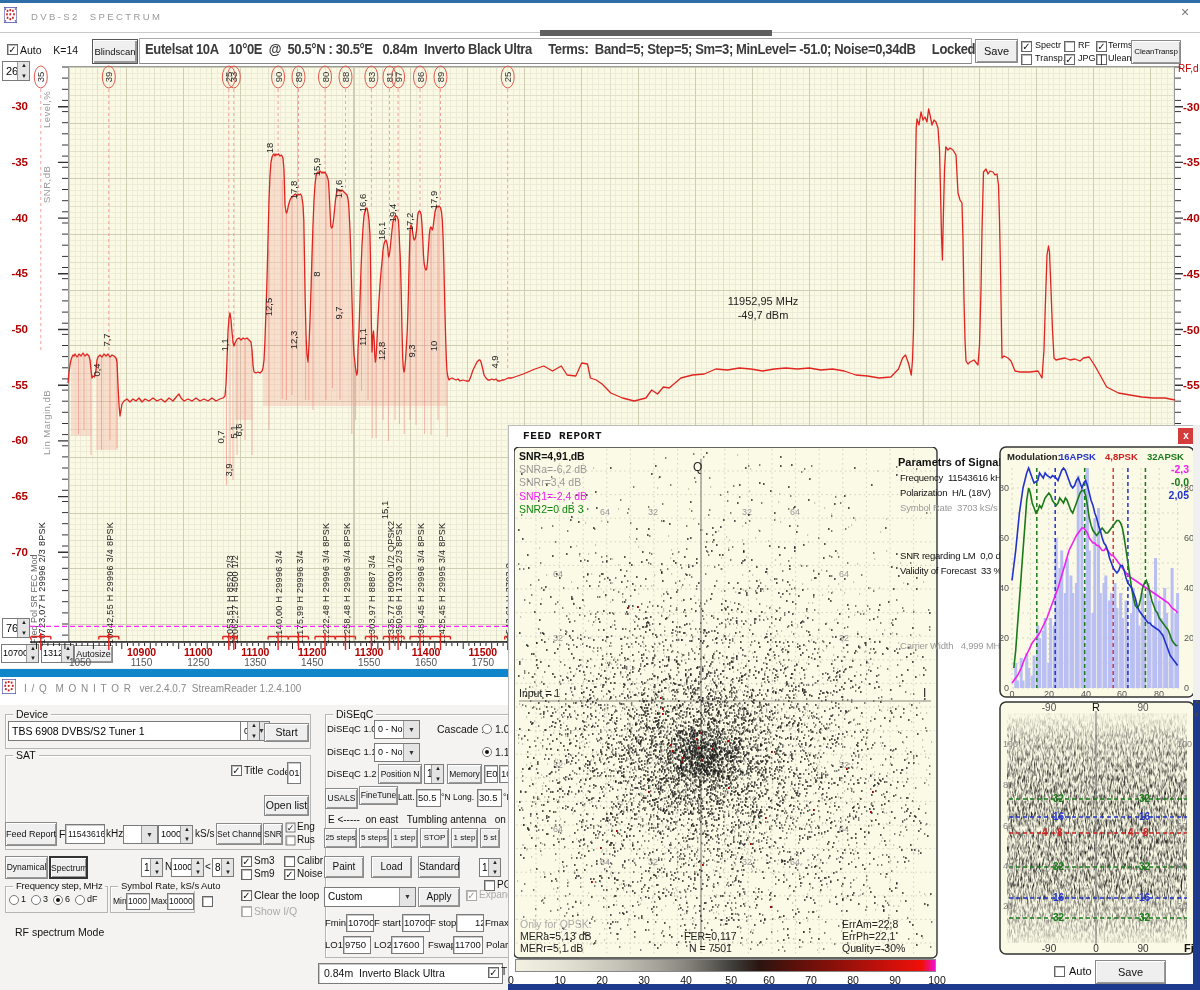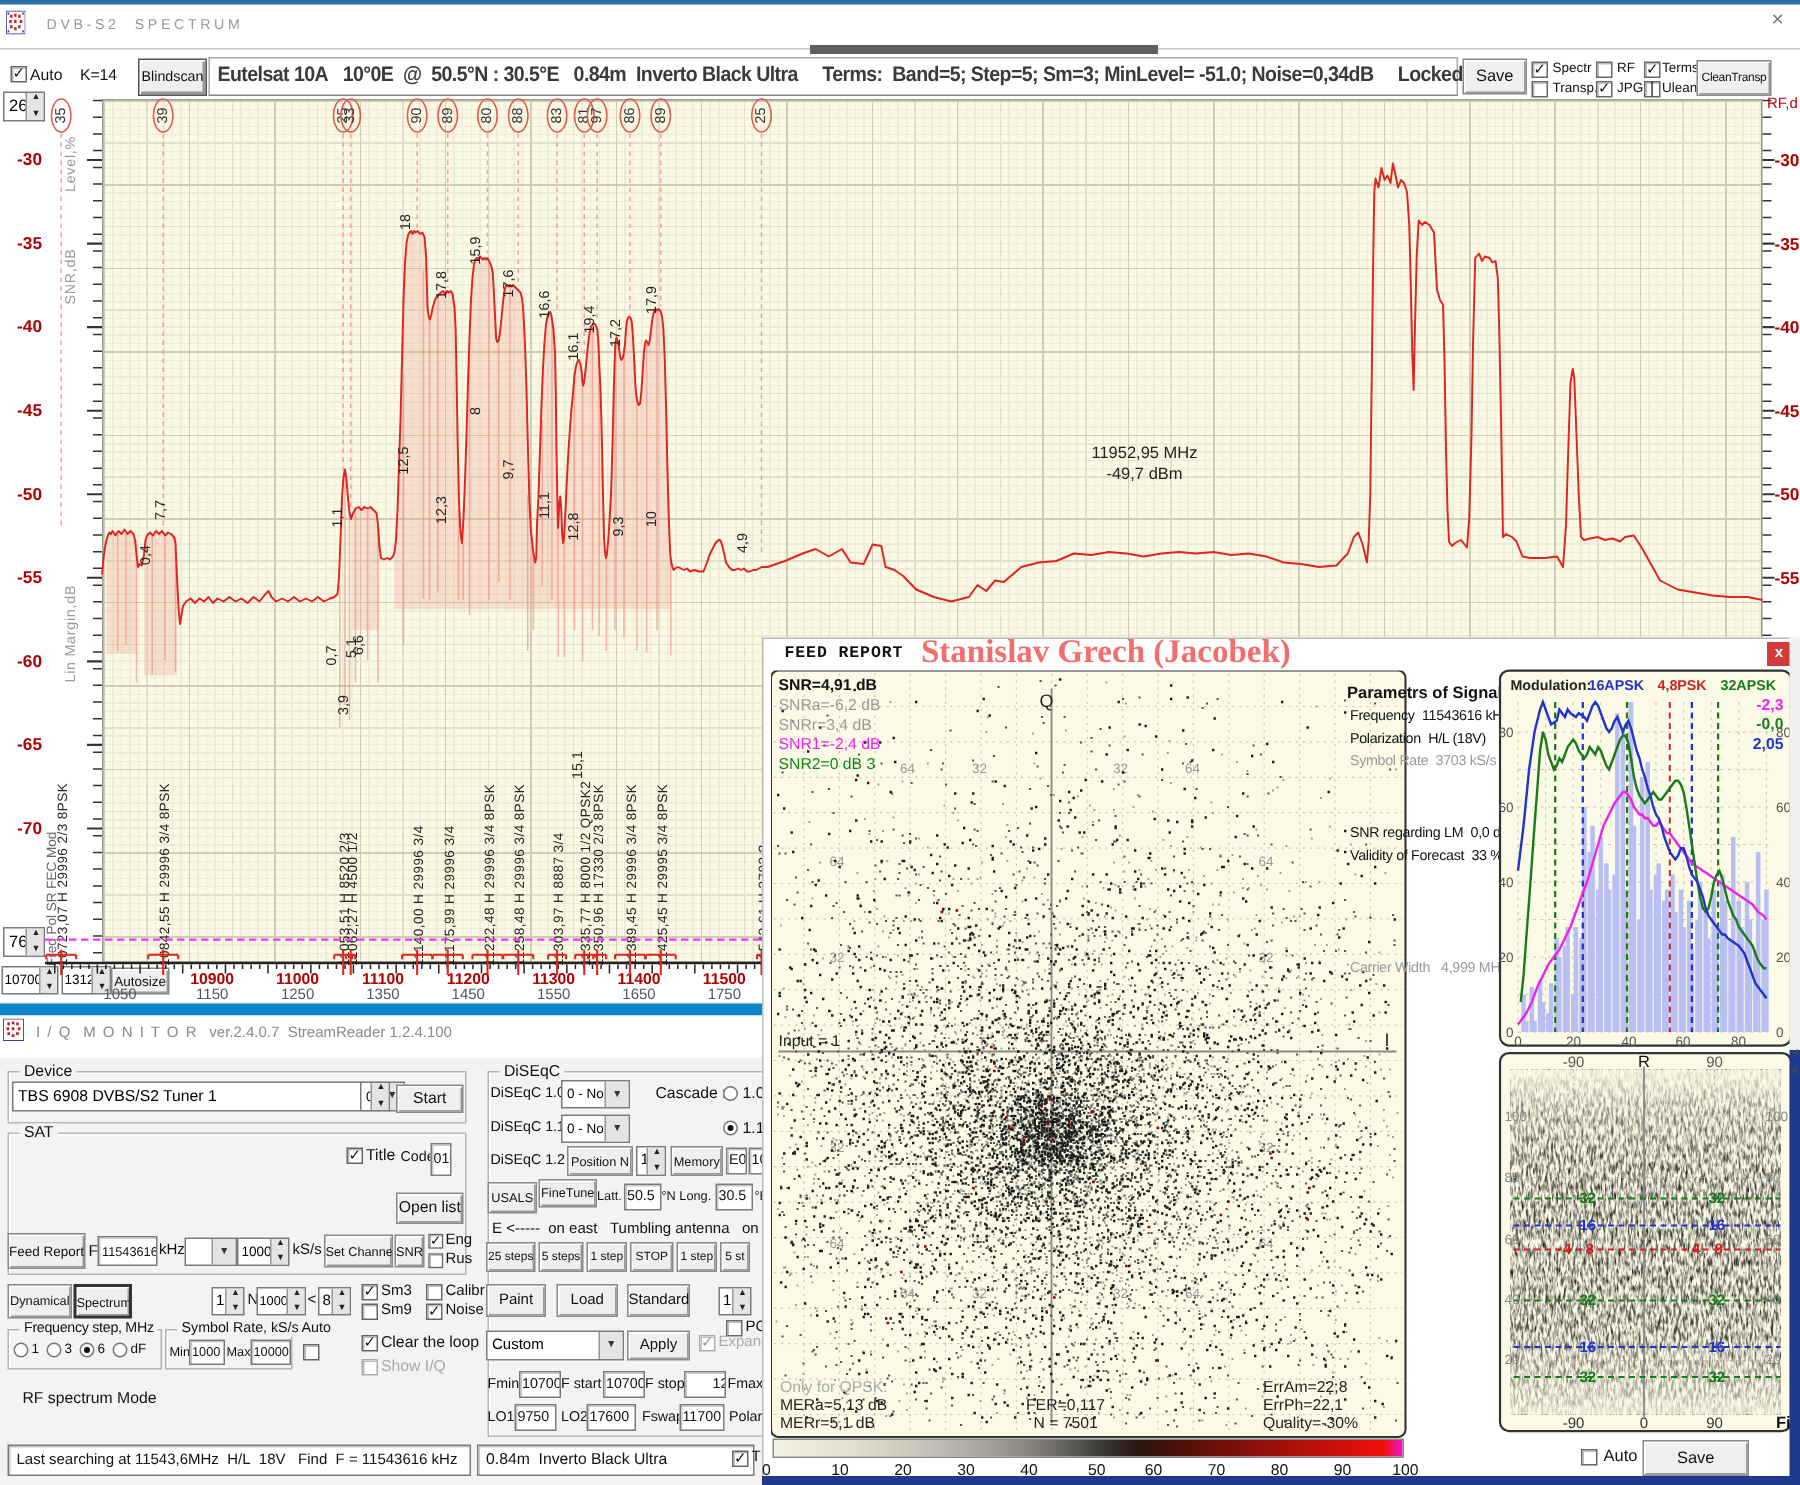--- a/index.html
+++ b/index.html
@@ -283,21 +283,20 @@
 <div class="fld" style="left:126px;top:225px;width:24px;height:17px;font-size:8.5px;line-height:15px;padding-left:1px">1000</div>
 <div class="t" style="left:151px;top:228px;font-size:8.5px">Max</div>
 <div class="fld" style="left:167px;top:225px;width:27px;height:17px;font-size:8.5px;line-height:15px;padding-left:1px">10000</div>
 <div class="t" style="left:199px;top:212px;font-size:9.5px;background:#f4f3f1;padding:0 2px">Auto</div>
 <div class="cb" style="left:202px;top:228px"></div>
 <div class="cb" style="left:241px;top:222px">✓</div>
 <div class="t" style="left:254px;top:221px;font-size:10.5px">Clear the loop</div>
 <div class="cb" style="left:241px;top:238px;border-color:#aaa"></div>
 <div class="t" style="left:254px;top:237px;font-size:10.5px;color:#aaa">Show I/Q</div>
 <div class="t" style="left:15px;top:258px;font-size:10.5px">RF spectrum Mode</div>
-<div class="fld" style="left:5px;top:295px;width:309px;height:21px;font-size:10px;line-height:19px;padding-left:5px">Last searching at 11543,6MHz&nbsp; H/L&nbsp; 18V&nbsp;&nbsp; Find&nbsp; F = 11543616 kHz</div>
 <div class="fld" style="left:318px;top:295px;width:185px;height:21px;font-size:10.5px;line-height:19px;padding-left:5px">0.84m&nbsp; Inverto Black Ultra</div>
 <div class="cb" style="left:488px;top:299px">✓</div>
 <div class="t" style="left:501px;top:298px;font-size:10px">T</div>
 <div class="gb" style="left:325px;top:46px;width:200px;height:244px">
       <span>DiSEqC</span>
     </div>
 <div class="t" style="left:327px;top:55px;font-size:9.5px">DiSEqC 1.0</div>
 <div class="sel" style="left:374px;top:52px;width:46px;height:19px;font-size:9px;line-height:17px;padding-left:3px">0 - No</div>
 <div class="t" style="left:437px;top:55px;font-size:10.5px">Cascade :</div>
 <div class="rd" style="left:482px;top:56px"></div>
@@ -346,21 +345,20 @@
 <div class="t" style="left:325px;top:271px;font-size:9.5px">LO1</div>
 <div class="fld" style="left:343px;top:268px;width:28px;height:18px;font-size:9.5px;line-height:16px;padding-left:1px">9750</div>
 <div class="t" style="left:374px;top:271px;font-size:9.5px">LO2</div>
 <div class="fld" style="left:391px;top:268px;width:33px;height:18px;font-size:9.5px;line-height:16px;padding-left:1px">17600</div>
 <div class="t" style="left:428px;top:271px;font-size:9.5px">Fswap</div>
 <div class="fld" style="left:453px;top:268px;width:30px;height:18px;font-size:9.5px;line-height:16px;padding-left:1px">11700</div>
 <div class="t" style="left:486px;top:271px;font-size:9.5px">Polari</div>
 </div>
 <div class="abs" style="left:508px;top:425px;width:685px;height:565px;background:#fff;border-left:1px solid #bbb;border-top:1px solid #bbb">
 <div class="t" style="left:14px;top:4px;font-size:11px;font-weight:bold;letter-spacing:0.6px;font-family:'Liberation Mono',monospace">FEED REPORT</div>
-<div class="t" style="left:105px;top:-5px;font-size:22px;font-weight:bold;color:#f26d6d;font-family:'Liberation Serif',serif">Stanislav Grech (Jacobek)</div>
 <div class="abs" style="left:669px;top:2px;width:16px;height:16px;background:#d43c3c;color:#fff;font-size:10px;text-align:center;line-height:15px;font-weight:bold">x</div>
 <div class="abs" style="left:5px;top:21px"><svg width="424" height="512" viewBox="513 446 424 512">
 <rect x="513" y="446" width="423" height="511" rx="5" fill="#fbfae6" stroke="#333" stroke-width="1.4"></rect>
 <path d="M535.0,448V954M558.6,448V954M582.2,448V954M605.8,448V954M629.4,448V954M653.0,448V954M676.6,448V954M700.2,448V954M723.8,448V954M747.4,448V954M771.0,448V954M794.6,448V954M818.2,448V954M841.8,448V954M865.4,448V954M889.0,448V954M912.6,448V954M515,470.0H934M515,493.6H934M515,517.2H934M515,540.8H934M515,564.4H934M515,588.0H934M515,611.6H934M515,635.2H934M515,658.8H934M515,682.4H934M515,706.0H934M515,729.6H934M515,753.2H934M515,776.8H934M515,800.4H934M515,824.0H934M515,847.6H934M515,871.2H934M515,894.8H934M515,918.4H934M515,942.0H934" stroke="#c9c8b4" stroke-width="0.8" stroke-dasharray="1.5,3.2"></path>
 <path d="M700,458V948M518,700H930" stroke="#8a8a80" stroke-width="1.2"></path>
 <text x="692" y="470" font-size="12" fill="#222">Q</text>
 <text x="922" y="696" font-size="12" fill="#222">I</text>
 <text x="604" y="514" text-anchor="middle" font-size="9" fill="#999">64</text>
 <text x="604" y="864" text-anchor="middle" font-size="9" fill="#999">64</text>
 <text x="652" y="514" text-anchor="middle" font-size="9" fill="#999">32</text>

